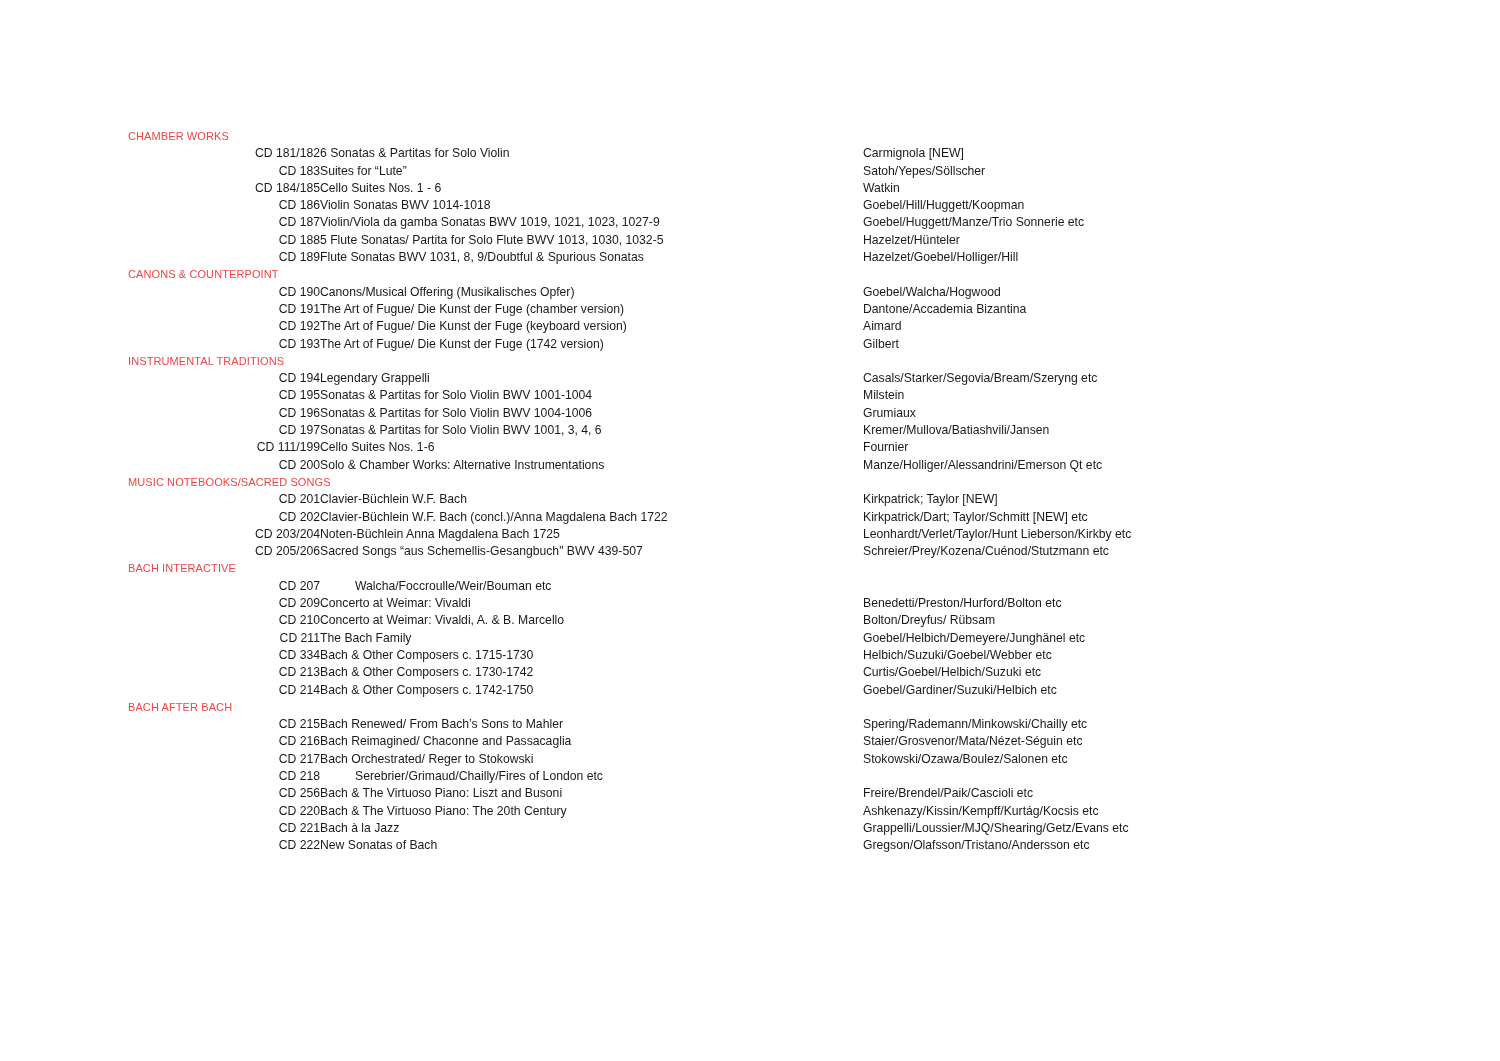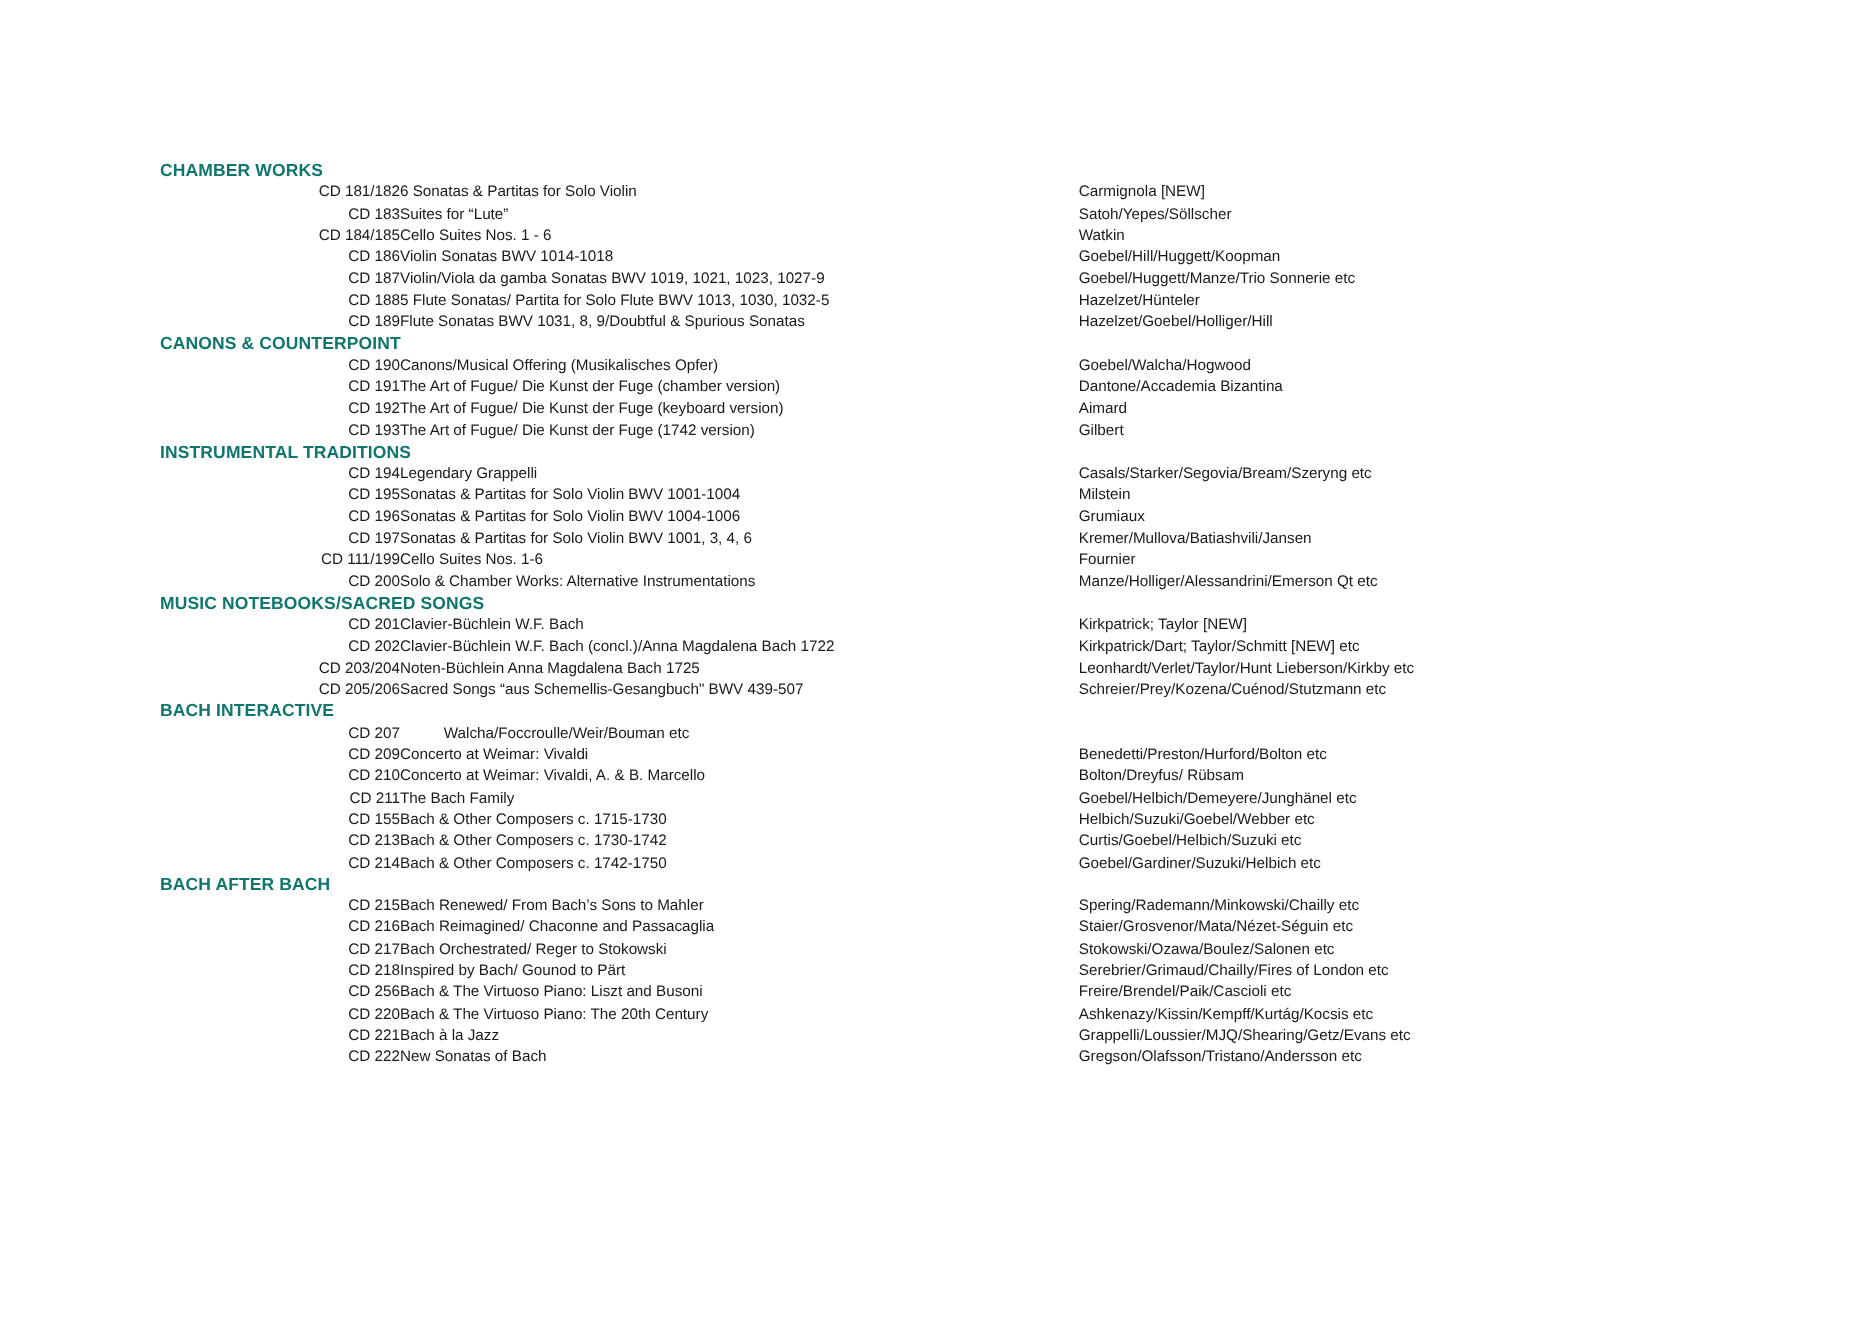--- a/index.html
+++ b/index.html
@@ -33,23 +33,23 @@
     align-items: baseline;
     height: 17.3px;
     line-height: 17.3px;
     white-space: nowrap;
   }
   .section-row {
     height: 17.3px;
     line-height: 17.3px;
   }
   .section-title {
-    font-size: 14px;
-    font-weight: bold;
-    color: #0f766e;
+    font-size: 11px;
+    font-weight: normal;
+    color: #ef4444;
     letter-spacing: 0.1px;
   }
   .col-cd {
     width: 192px;
     flex: 0 0 192px;
     font-size: 12.2px;
     text-align: right;
   }
   .col-title {
     width: 508px;
@@ -200,21 +200,21 @@
         <span class="col-cd">CD 210</span>
         <span class="col-title">Concerto at Weimar: Vivaldi, A. &amp; B. Marcello</span>
         <span class="col-perf">Bolton/Dreyfus/ Rübsam</span>
       </div>
       <div class="row">
         <span class="col-cd">CD 211</span>
         <span class="col-title">The Bach Family</span>
         <span class="col-perf">Goebel/Helbich/Demeyere/Junghänel etc</span>
       </div>
       <div class="row">
-        <span class="col-cd">CD 155</span>
+        <span class="col-cd">CD 334</span>
         <span class="col-title">Bach &amp; Other Composers c. 1715-1730</span>
         <span class="col-perf">Helbich/Suzuki/Goebel/Webber etc</span>
       </div>
       <div class="row">
         <span class="col-cd">CD 213</span>
         <span class="col-title">Bach &amp; Other Composers c. 1730-1742</span>
         <span class="col-perf">Curtis/Goebel/Helbich/Suzuki etc</span>
       </div>
       <div class="row">
         <span class="col-cd">CD 214</span>
@@ -234,21 +234,20 @@
         <span class="col-title">Bach Reimagined/ Chaconne and Passacaglia</span>
         <span class="col-perf">Staier/Grosvenor/Mata/Nézet-Séguin etc</span>
       </div>
       <div class="row">
         <span class="col-cd">CD 217</span>
         <span class="col-title">Bach Orchestrated/ Reger to Stokowski</span>
         <span class="col-perf">Stokowski/Ozawa/Boulez/Salonen etc</span>
       </div>
       <div class="row">
         <span class="col-cd">CD 218</span>
-        <span class="col-title">Inspired by Bach/ Gounod to Pärt</span>
         <span class="col-perf">Serebrier/Grimaud/Chailly/Fires of London etc</span>
       </div>
       <div class="row">
         <span class="col-cd">CD 256</span>
         <span class="col-title">Bach &amp; The Virtuoso Piano: Liszt and Busoni</span>
         <span class="col-perf">Freire/Brendel/Paik/Cascioli etc</span>
       </div>
       <div class="row">
         <span class="col-cd">CD 220</span>
         <span class="col-title">Bach &amp; The Virtuoso Piano: The 20th Century</span>

